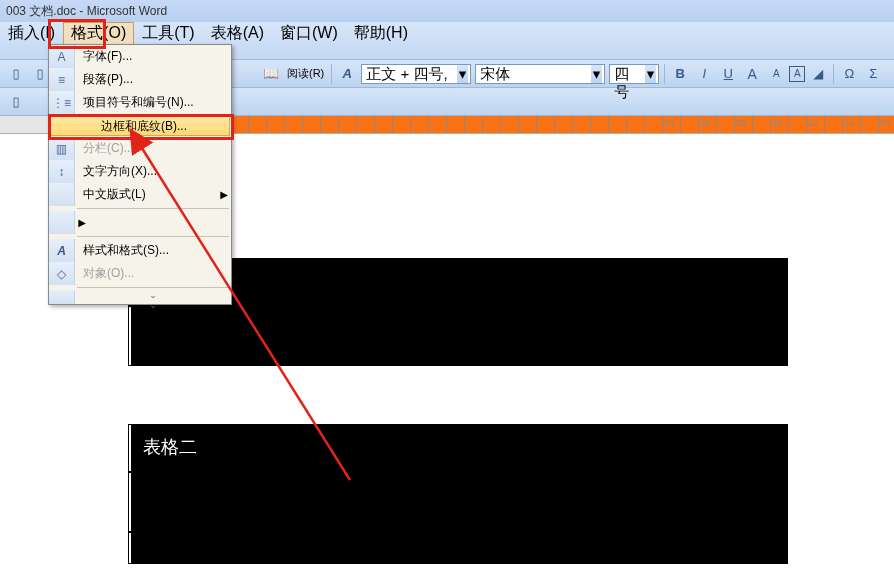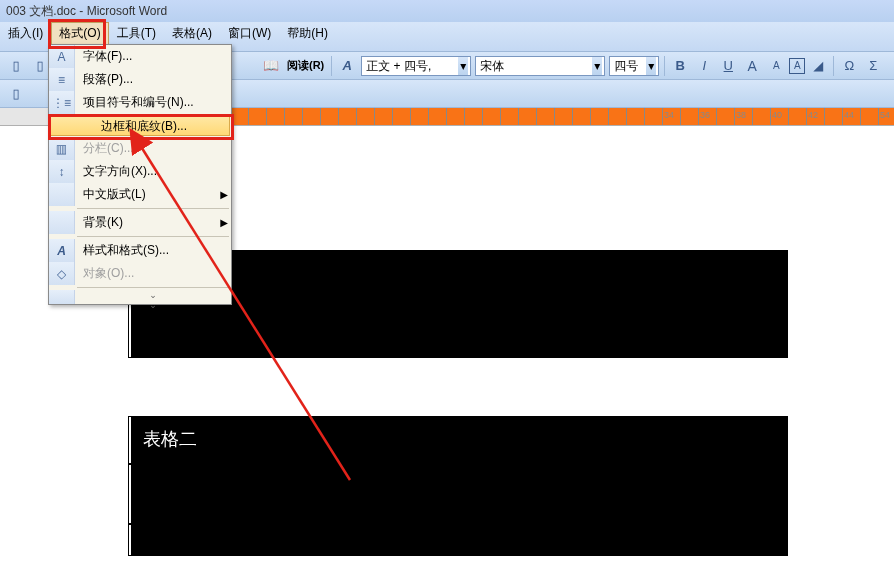--- a/index.html
+++ b/index.html
@@ -1,29 +1,29 @@
 <!DOCTYPE html>
 <html><head>
 <meta charset="utf-8">
 <style>
 * { margin: 0; padding: 0; box-sizing: border-box; font-family: "Microsoft YaHei", SimSun, sans-serif; }
 body { width: 894px; height: 588px; background: #fff; overflow: hidden; position: relative; }
 
 .titlebar { height: 22px; background: linear-gradient(#c6d9f7, #b8d0f0); padding-left: 6px; font-size: 12px; line-height: 22px; color: #333; }
 
-.menubar { height: 30px; background: linear-gradient(#d7e6f9, #c4d8f3); display: flex; font-size: 12px; border-bottom: 1px solid #9eb8d8; }
+.menubar { height: 38px; background: linear-gradient(#d7e6f9, #c4d8f3); display: flex; font-size: 16px; border-bottom: 1px solid #9eb8d8; }
 .menu-item { padding: 0 8px; line-height: 22px; cursor: pointer; }
 .menu-item.active { background: #f0e0c0; border: 1px solid #c0a060; padding: 0 7px; line-height: 20px; }
 
 .toolbar1 { height: 28px; background: linear-gradient(#d7e6f9, #bcd4ef); display: flex; align-items: center; font-size: 11px; padding: 0 4px; border-bottom: 1px solid #9eb8d8; }
 .toolbar2 { height: 28px; background: linear-gradient(#d7e6f9, #bcd4ef); display: flex; align-items: center; font-size: 11px; padding: 0 4px; border-bottom: 1px solid #9eb8d8; }
 
 .tb-btn { width: 22px; height: 22px; margin: 0 1px; display: inline-flex; align-items: center; justify-content: center; font-size: 13px; color: #3a5a8a; }
 .tb-sep { width: 1px; height: 20px; background: #9eb8d8; margin: 0 3px; }
-.tb-combo { height: 20px; border: 1px solid #7a97c0; background: #fff; font-size: 12px; padding: 0 16px 0 4px; margin: 0 2px; position: relative; line-height: 18px; }
+.tb-combo { height: 20px; border: 1px solid #7a97c0; background: #fff; font-size: 15px; padding: 0 16px 0 4px; margin: 0 2px; position: relative; line-height: 18px; }
 .tb-combo::after { content: "▾"; position: absolute; right: 2px; top: 0; background: linear-gradient(#d7e6f9,#bcd4ef); padding: 0 2px; }
 
 .ruler { height: 18px; background: #f97316; border-bottom: 1px solid #b0b0b0; display: flex; font-size: 9px; color: #888; }
 .ruler-gutter { width: 50px; background: #e6e6e6; border-right: 1px solid #b0b0b0; }
 .ruler-ticks { flex: 1; position: relative; background: repeating-linear-gradient(90deg, #888 0 1px, transparent 1px 18px); padding-left: 2px; }
 .ruler-num { position: absolute; top: 2px; }
 
 .doc-area { position: relative; height: 470px; background: #fff; }
 
 .tbl { position: absolute; left: 128px; width: 660px; }
@@ -66,21 +66,21 @@
   <div class="menu-item"><span>窗口(W)</span></div>
   <div class="menu-item"><span>帮助(H)</span></div>
 </div>
 
 <div class="toolbar1">
   <span class="tb-btn">▯</span>
   <span class="tb-btn">▯</span>
   <span class="tb-sep"></span>
   <span style="width:200px"></span>
   <span class="tb-btn">📖</span>
-  <span style="padding:0 4px;font-weight:bold;">阅读(R)</span>
+  <span style="padding:0 4px;">阅读(R)</span>
   <span class="tb-sep"></span>
   <span class="tb-btn" style="color:#3a5a8a;font-style:italic;font-weight:bold;">A</span>
   <span class="tb-combo" style="width:110px;"><span>正文 + 四号,</span></span>
   <span class="tb-combo" style="width:130px;"><span>宋体</span></span>
   <span class="tb-combo" style="width:50px;"><span>四号</span></span>
   <span class="tb-sep"></span>
   <span class="tb-btn fmt-bold">B</span>
   <span class="tb-btn fmt-italic">I</span>
   <span class="tb-btn fmt-underline">U</span>
   <span class="tb-btn" style="font-size:14px;">A</span>
@@ -158,21 +158,20 @@
     <span class="dd-label">文字方向(X)...</span>
   </div>
   <div class="dd-row">
     <span class="dd-icon"></span>
     <span class="dd-label">中文版式(L)</span>
     <span class="dd-arrow">▶</span>
   </div>
   <div class="dd-sep"></div>
   <div class="dd-row">
     <span class="dd-icon"></span>
-    <span class="dd-label">背景(K)</span>
     <span class="dd-arrow">▶</span>
   </div>
   <div class="dd-sep"></div>
   <div class="dd-row">
     <span class="dd-icon" style="color:#3a5a8a;font-style:italic;font-weight:bold;">A</span>
     <span class="dd-label">样式和格式(S)...</span>
   </div>
   <div class="dd-row disabled">
     <span class="dd-icon">◇</span>
     <span class="dd-label">对象(O)...</span>

